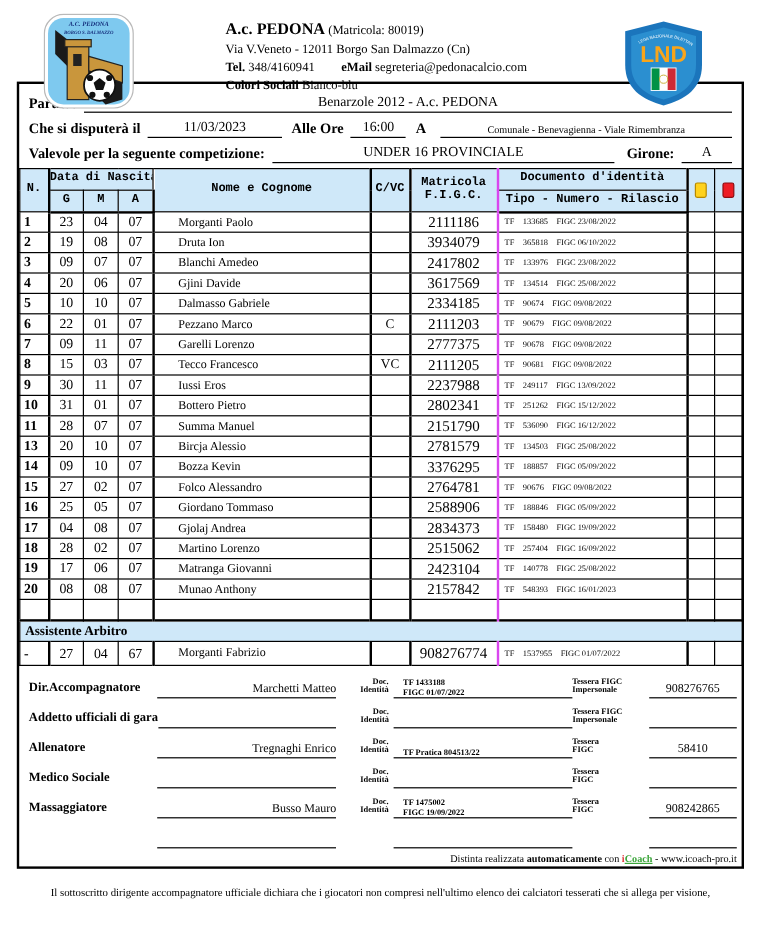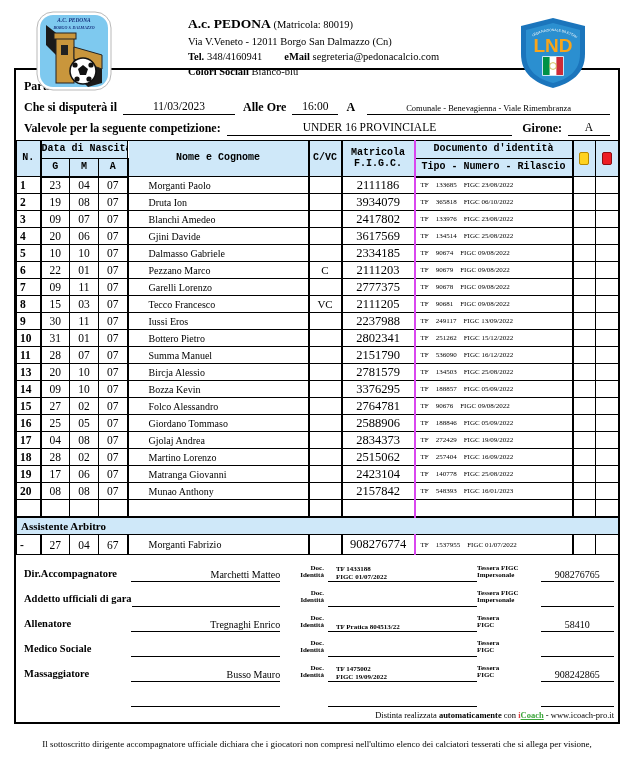--- a/index.html
+++ b/index.html
@@ -126,20 +126,21 @@
         <circle cx="37" cy="50" r="3.4" fill="none" stroke="#c9b037" stroke-width="0.8"></circle>
       </g>
     </svg>
   </div>
 
   <div class="form-box">
 
     <div class="match-info">
       <div class="mi-row">
         <span class="mi-label">Partita:</span>
+        <span class="mi-line mi-flex">Benarzole 2012 - A.c. PEDONA</span>
       </div>
       <div class="mi-row">
         <span class="mi-label">Che si disputerà il</span>
         <span class="mi-line mi-date">11/03/2023</span>
         <span class="mi-label">Alle Ore</span>
         <span class="mi-line mi-time">16:00</span>
         <span class="mi-label">A</span>
         <span class="mi-line mi-venue">Comunale - Benevagienna - Viale Rimembranza</span>
       </div>
       <div class="mi-row">
@@ -363,21 +364,21 @@
     <td></td>
   </tr>
           <tr>
     <td class="c-n">17</td>
     <td class="c-d">04</td>
     <td class="c-d">08</td>
     <td class="c-d c-a">07</td>
     <td class="c-name">Gjolaj Andrea</td>
     <td class="c-cvc"></td>
     <td class="c-mat">2834373</td>
-    <td class="c-doc"><span>TF</span><span>272429</span><span>FIGC 19/09/2022</span></td>
+    <td class="c-doc"><span>TF</span><span>158480</span><span>FIGC 19/09/2022</span></td>
     <td></td>
     <td></td>
   </tr>
           <tr>
     <td class="c-n">18</td>
     <td class="c-d">28</td>
     <td class="c-d">02</td>
     <td class="c-d c-a">07</td>
     <td class="c-name">Martino Lorenzo</td>
     <td class="c-cvc"></td>

